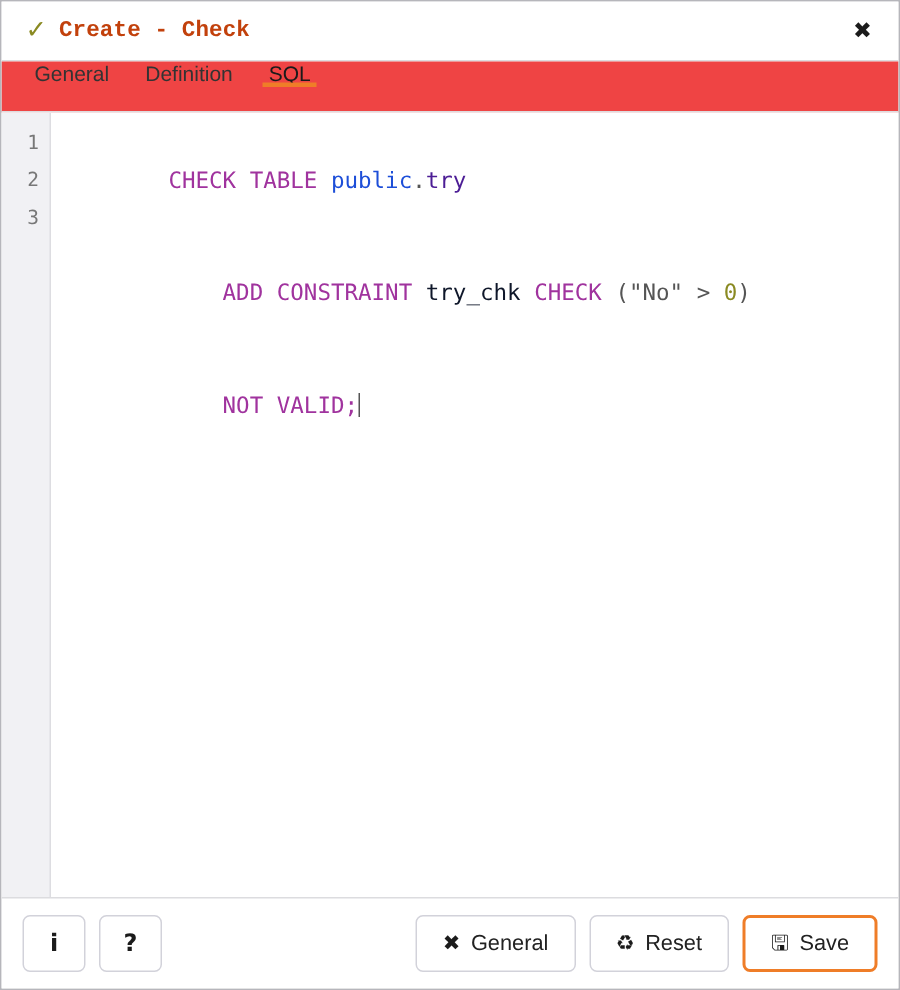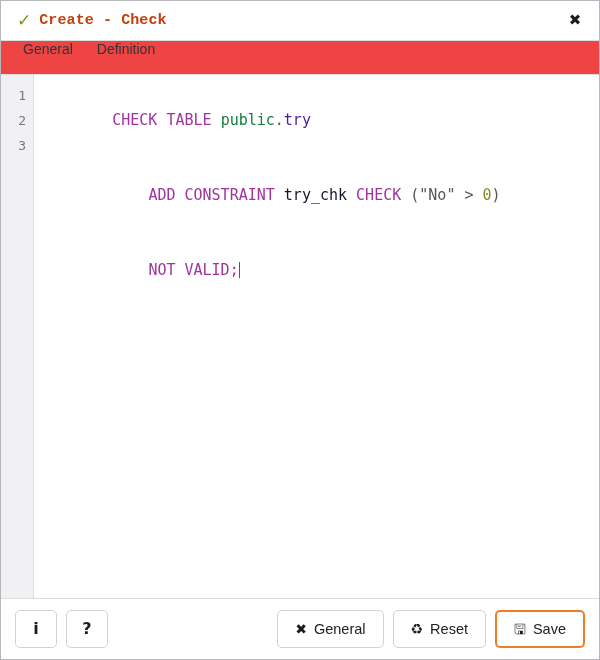--- a/index.html
+++ b/index.html
@@ -134,21 +134,21 @@
     overflow: hidden;
   }
   .code .line {
     font-family: "DejaVu Sans Mono", monospace;
     font-size: 15px;
     line-height: 25px;
     white-space: pre;
     color: #3b3b3b;
   }
   .kw     { color: #a0339e; }
-  .schema { color: #15803d; }
+  .schema { color: #1d4ed8; }
   .ident  { color: #4c1d95; }
   .name   { color: #0f172a; }
   .punct  { color: #555555; }
   .num    { color: #8a8a22; }
   .caret {
     display: inline-block;
     width: 0;
     border-left: 1px solid #555555;
     height: 16px;
     vertical-align: -3px;
@@ -210,20 +210,21 @@
 
   <div class="titlebar">
     <span class="title-check">✓</span>
     <span class="title-text">Create - Check</span>
     <span class="close-btn">✖</span>
   </div>
 
   <div class="tabbar">
     <div class="tab">General</div>
     <div class="tab">Definition</div>
+    <div class="tab active">SQL</div>
   </div>
 
   <div class="editor">
     <div class="gutter">
       <span class="ln">1</span>
       <span class="ln">2</span>
       <span class="ln">3</span>
     </div>
     <div class="code">
       <div class="line">

